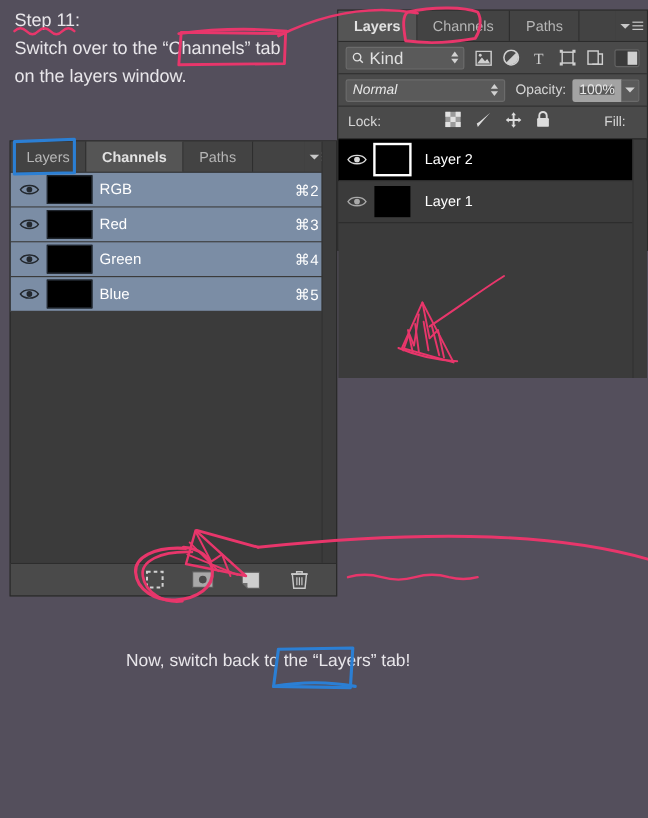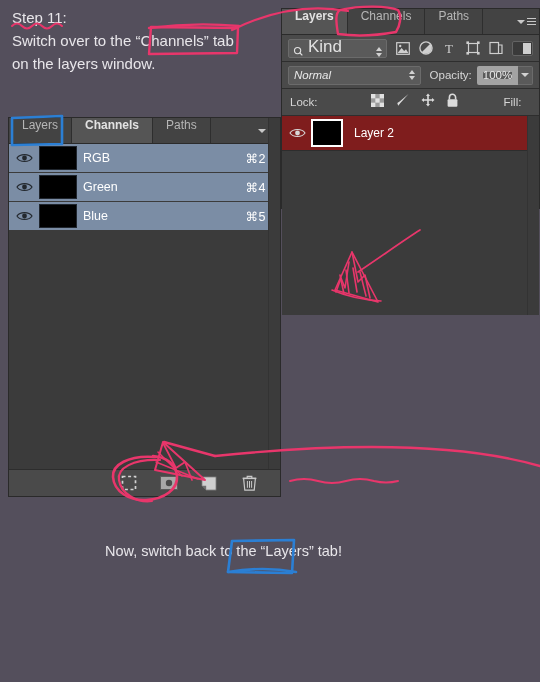--- a/index.html
+++ b/index.html
@@ -43,21 +43,21 @@
   .tabbar {
     position: relative;
     height: 25px;
     background: #434343;
     display: flex;
     align-items: stretch;
     border-bottom: 1px solid #2b2b2b;
   }
   .tab {
     display: flex;
-    align-items: flex-start;
+    align-items: center;
     padding: 0 13px;
     font-size: 12px;
     color: #b6b6b6;
     background: #434343;
     border-right: 1px solid #2e2e2e;
     cursor: default;
   }
   .tab.active {
     background: #555555;
     color: #e2e2e2;
@@ -172,23 +172,23 @@
     gap: 9px;
     border-bottom: 1px solid #2e2e2e;
   }
   .kind-select {
     width: 103px;
     height: 19px;
     background: #5a5a5a;
     border: 1px solid #6b6b6b;
     border-radius: 2px;
     display: flex;
-    align-items: flex-end;
+    align-items: center;
     padding: 0 4px;
-    font-size: 17px;
+    font-size: 14px;
     color: #e0e0e0;
     box-sizing: border-box;
   }
   .kind-select .lbl { margin-left: 4px;}
   .spin {
     margin-left: auto;
     display: flex; flex-direction: column; gap: 2px; align-items: center;
   }
   .spin .up { width:0;height:0;border-left:3.5px solid transparent;border-right:3.5px solid transparent;border-bottom:4px solid #d2d2d2;}
   .spin .dn { width:0;height:0;border-left:3.5px solid transparent;border-right:3.5px solid transparent;border-top:4px solid #d2d2d2;}
@@ -256,21 +256,21 @@
     gap: 45px;
   }
   .lock-icons { display:flex; align-items:center; gap: 11px; margin-left: 8px;}
   .layer-row {
     height: 34px;
     display: flex;
     align-items: center;
     background: #3b3b3b;
     border-bottom: 1px solid #2d2d2d;
   }
-  .layer-row.selected { background: #7f1d1d; }
+  .layer-row.selected { background: #000000; }
   .lyr-thumb {
     width: 30px; height: 26px;
     background: #000;
     box-sizing: border-box;
   }
   .lyr-thumb.active { outline: 2px solid #ffffff; outline-offset: -1px;}
   .lyr-name { margin-left: 12px; font-size: 12px; color: #ffffff;}
   .layers-body { position: relative; height: 100%; background: #3b3b3b;}
   .lyr-scroll {
     position:absolute; right:0; top:0; bottom:0; width: 11px;
@@ -425,20 +425,30 @@
       <div class="layer-row selected">
         <span class="eye">
           <svg width="17" height="12" viewBox="0 0 17 12">
             <path d="M1 6 C4 1.4 13 1.4 16 6 C13 10.6 4 10.6 1 6 Z" fill="none" stroke="#d8d8d8" stroke-width="1.1"></path>
             <circle cx="8.5" cy="6" r="2.4" fill="#d8d8d8"></circle>
           </svg>
         </span>
         <span class="lyr-thumb active"></span>
         <span class="lyr-name">Layer 2</span>
       </div>
+      <div class="layer-row">
+        <span class="eye">
+          <svg width="17" height="12" viewBox="0 0 17 12">
+            <path d="M1 6 C4 1.4 13 1.4 16 6 C13 10.6 4 10.6 1 6 Z" fill="none" stroke="#a9a9a9" stroke-width="1.1"></path>
+            <circle cx="8.5" cy="6" r="2.4" fill="#a9a9a9"></circle>
+          </svg>
+        </span>
+        <span class="lyr-thumb"></span>
+        <span class="lyr-name">Layer 1</span>
+      </div>
       <div class="lyr-scroll"></div>
     </div>
   </div>
 
   <div class="ps-panel" id="channels-panel">
 
     <div class="tabbar">
       <div class="tab">
         <span>Layers</span>
       </div>
@@ -463,20 +473,31 @@
       <div class="chan-row">
         <span class="eye">
           <svg width="17" height="12" viewBox="0 0 17 12">
             <path d="M1 6 C4 1.4 13 1.4 16 6 C13 10.6 4 10.6 1 6 Z" fill="none" stroke="#23282e" stroke-width="1.2"></path>
             <circle cx="8.5" cy="6" r="2.4" fill="#23282e"></circle>
           </svg>
         </span>
         <span class="chan-thumb"></span>
         <span class="chan-name">RGB</span>
         <span class="chan-key">⌘2</span>
+      </div>
+      <div class="chan-row">
+        <span class="eye">
+          <svg width="17" height="12" viewBox="0 0 17 12">
+            <path d="M1 6 C4 1.4 13 1.4 16 6 C13 10.6 4 10.6 1 6 Z" fill="none" stroke="#23282e" stroke-width="1.2"></path>
+            <circle cx="8.5" cy="6" r="2.4" fill="#23282e"></circle>
+          </svg>
+        </span>
+        <span class="chan-thumb"></span>
+        <span class="chan-name">Red</span>
+        <span class="chan-key">⌘3</span>
       </div>
       <div class="chan-row">
         <span class="eye">
           <svg width="17" height="12" viewBox="0 0 17 12">
             <path d="M1 6 C4 1.4 13 1.4 16 6 C13 10.6 4 10.6 1 6 Z" fill="none" stroke="#23282e" stroke-width="1.2"></path>
             <circle cx="8.5" cy="6" r="2.4" fill="#23282e"></circle>
           </svg>
         </span>
         <span class="chan-thumb"></span>
         <span class="chan-name">Green</span>

